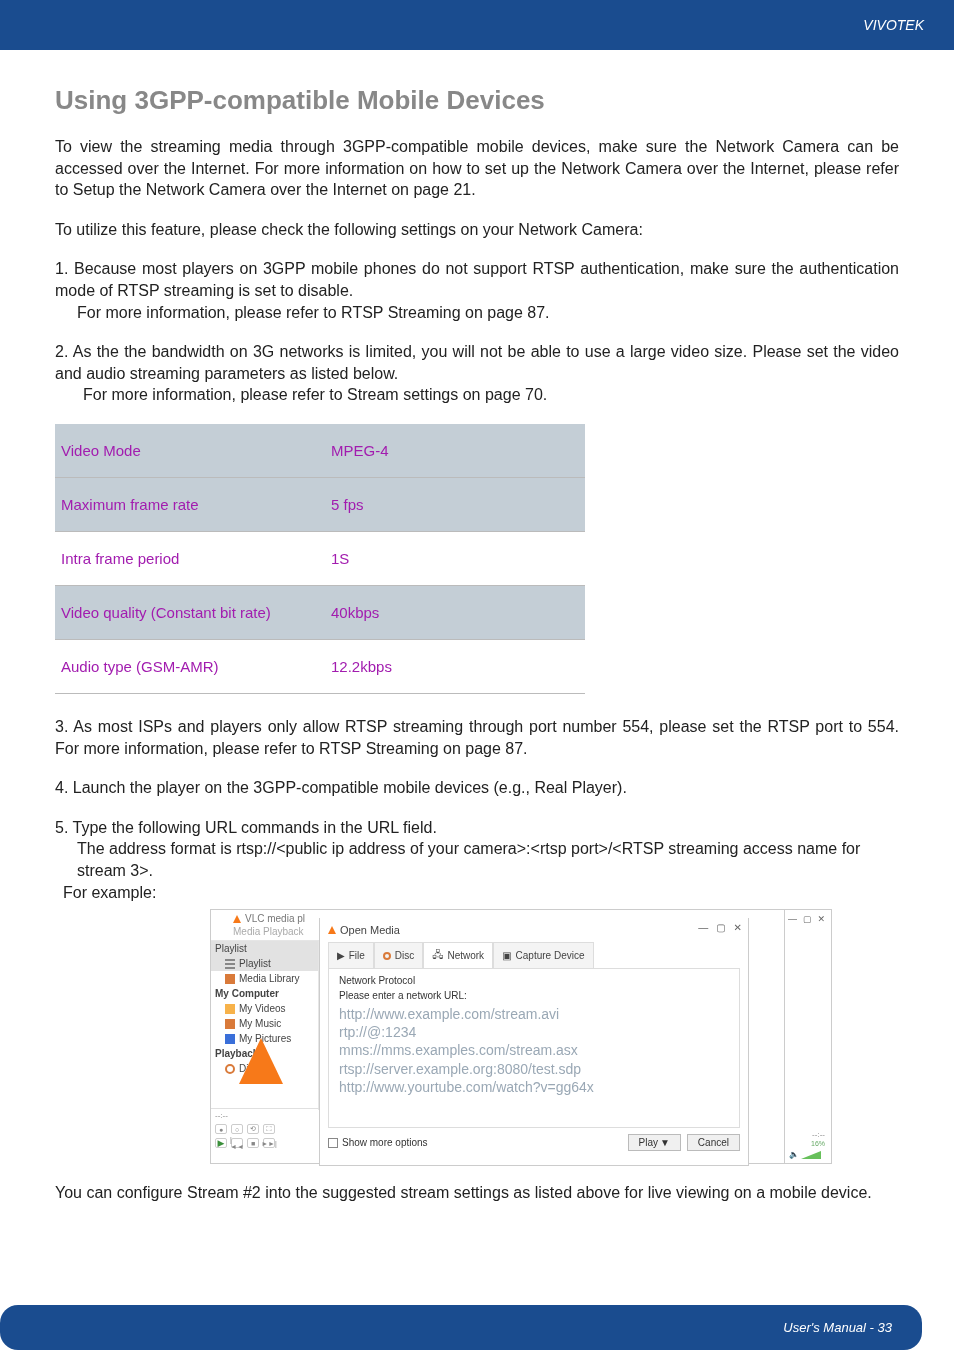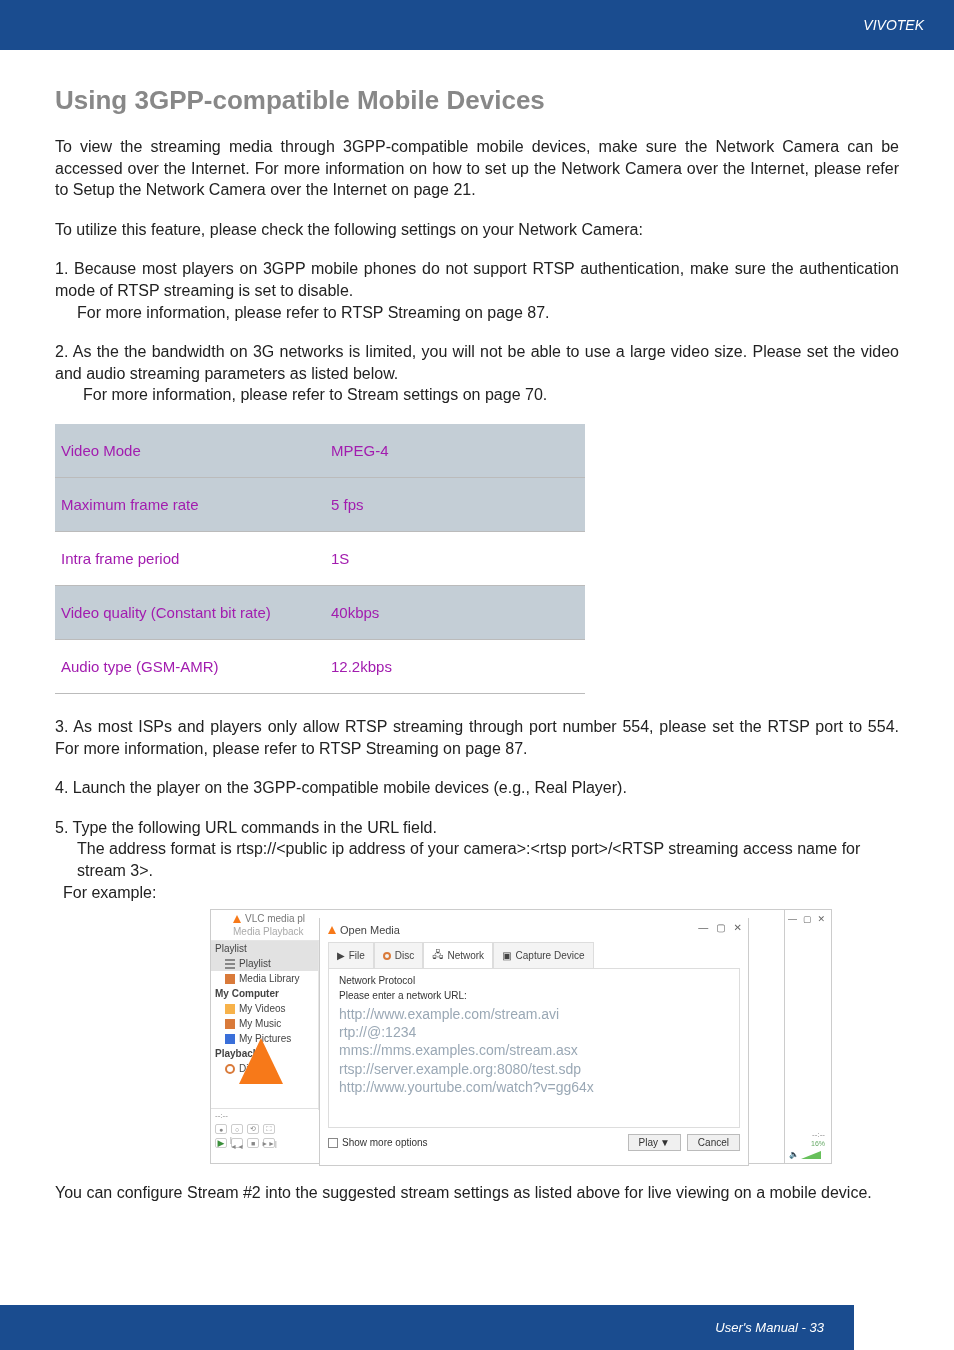--- a/index.html
+++ b/index.html
@@ -221,27 +221,28 @@
   }
   .right-edge .voltri {
     width: 0; height: 0;
     border-bottom: 8px solid #67c05b;
     border-left: 20px solid transparent;
   }
 
   .footer {
     position: absolute;
     bottom: 0; left: 0;
-    width: 854px;
+    width: 922px;
     height: 45px;
     background: #1a4c8f;
     display: flex;
     justify-content: flex-end;
     align-items: center;
     padding-right: 30px;
+    border-radius: 18px;
   }
   .footer-text {
     color: #fff;
     font-style: italic;
     font-size: 13px;
   }
 </style>
 </head>
 <body>
 

